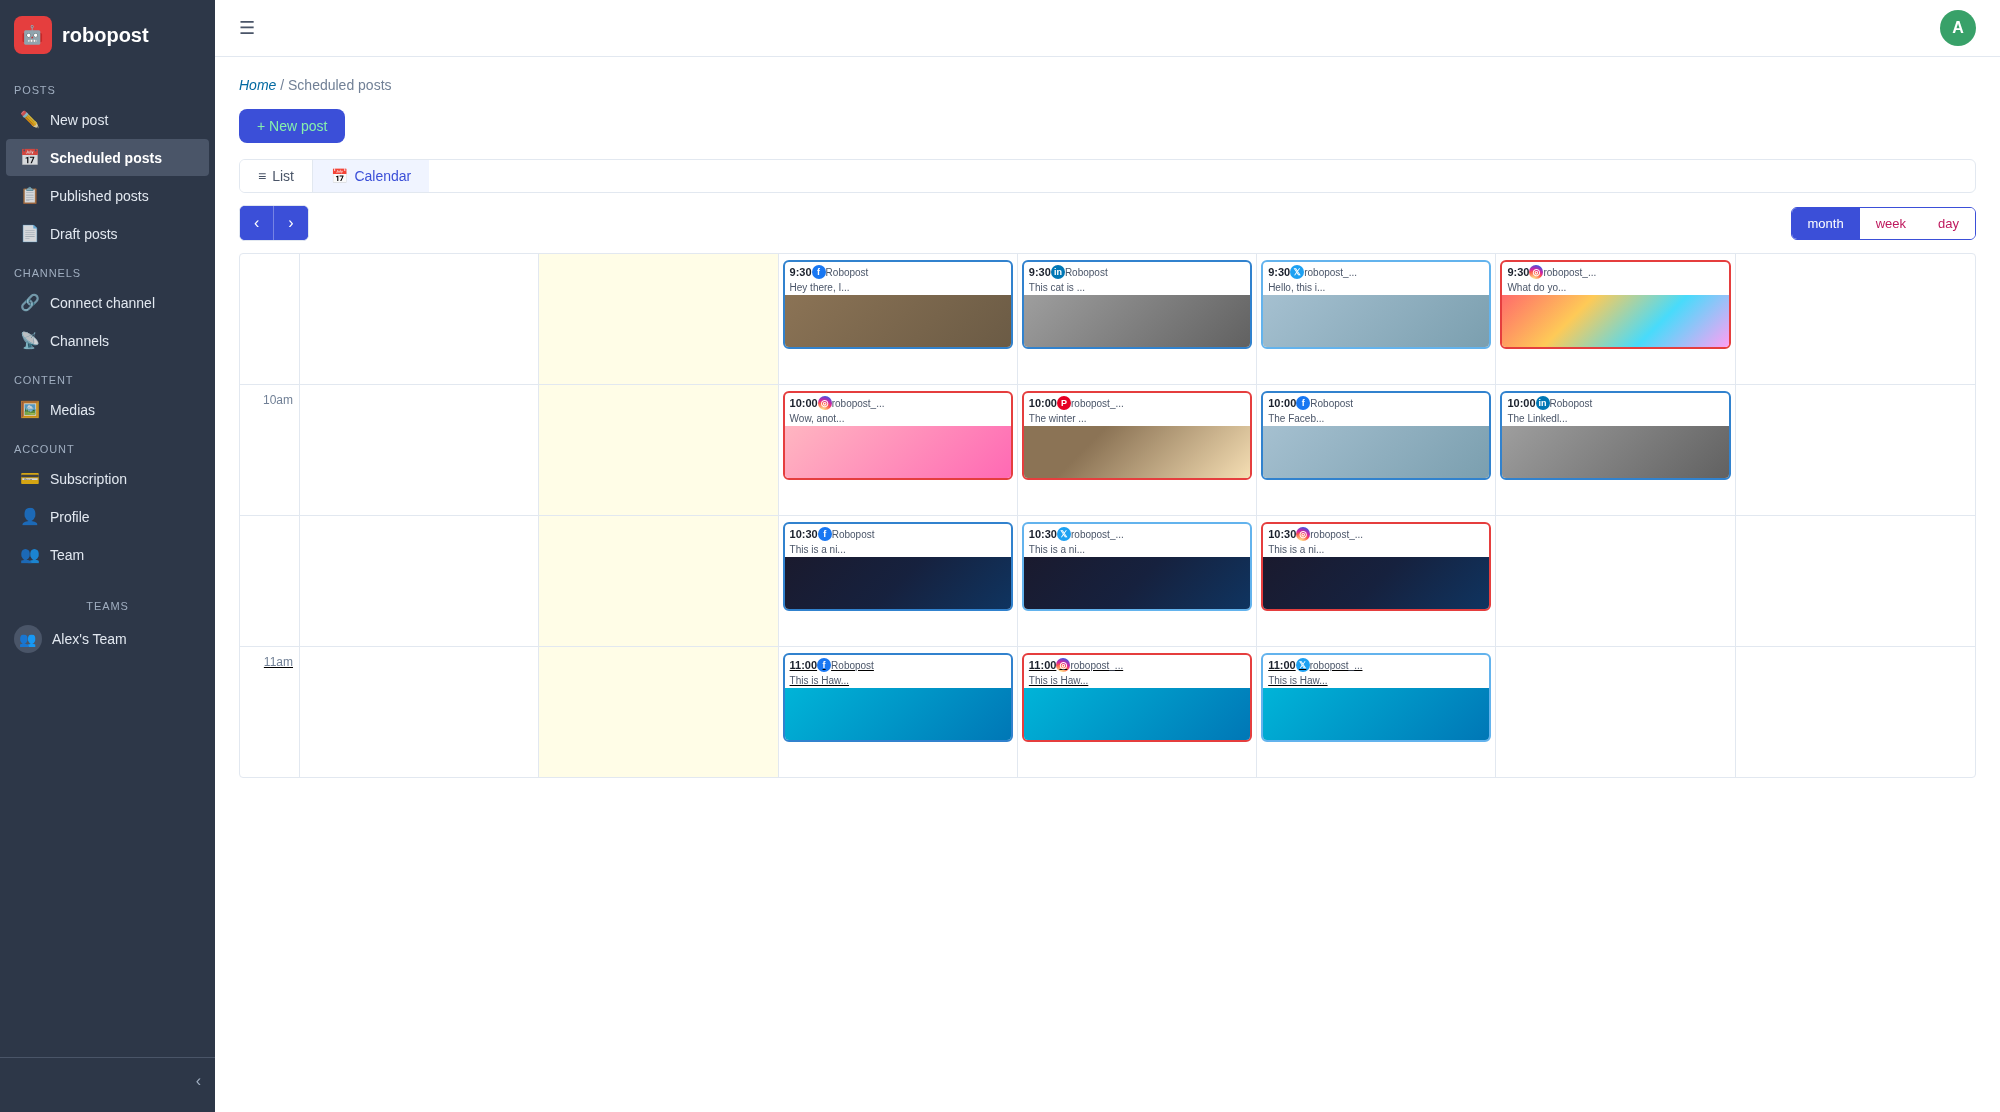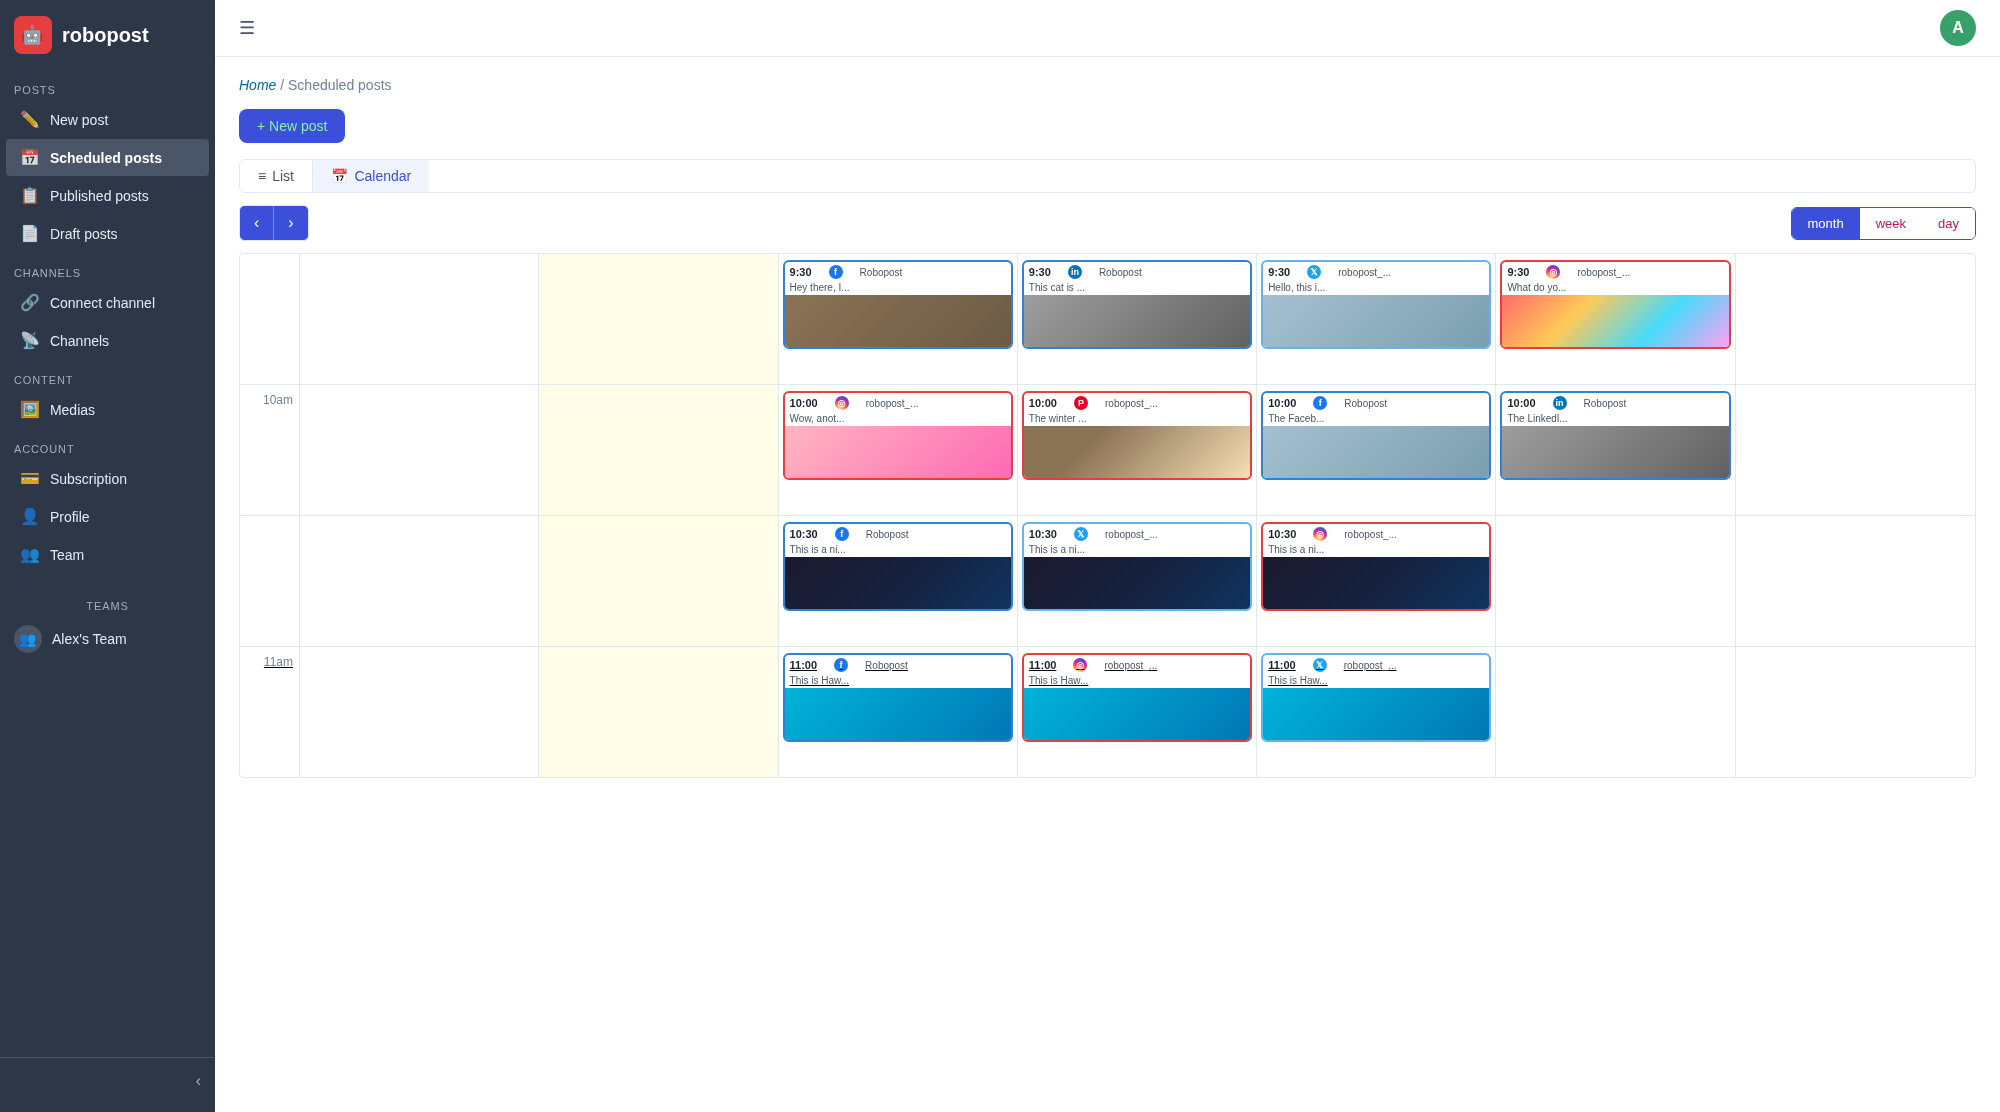--- a/index.html
+++ b/index.html
@@ -194,21 +194,21 @@
     .post-card.fb { border-color: #3182ce; }
     .post-card.tw { border-color: #63b3ed; }
     .post-card.ig { border-color: #e53e3e; }
     .post-card.li { border-color: #3182ce; }
     .post-card.pi { border-color: #e53e3e; }
 
     .post-card-header {
       display: flex;
       align-items: center;
       padding: 3px 5px;
-      gap: 17px;
+      gap: 0;
     }
     .post-time { font-weight: 700; font-size: 11px; color: #1a202c; }
     .post-platform-icon {
       width: 14px; height: 14px; border-radius: 50%;
       display: flex; align-items: center; justify-content: center;
       font-size: 9px; color: #fff; font-weight: 700; flex-shrink: 0;
     }
     .pi-fb { background: #1877f2; }
     .pi-tw { background: #1da1f2; }
     .pi-ig { background: radial-gradient(circle at 30% 107%, #fdf497 0%, #fdf497 5%, #fd5949 45%,#d6249f 60%,#285AEB 90%); }

